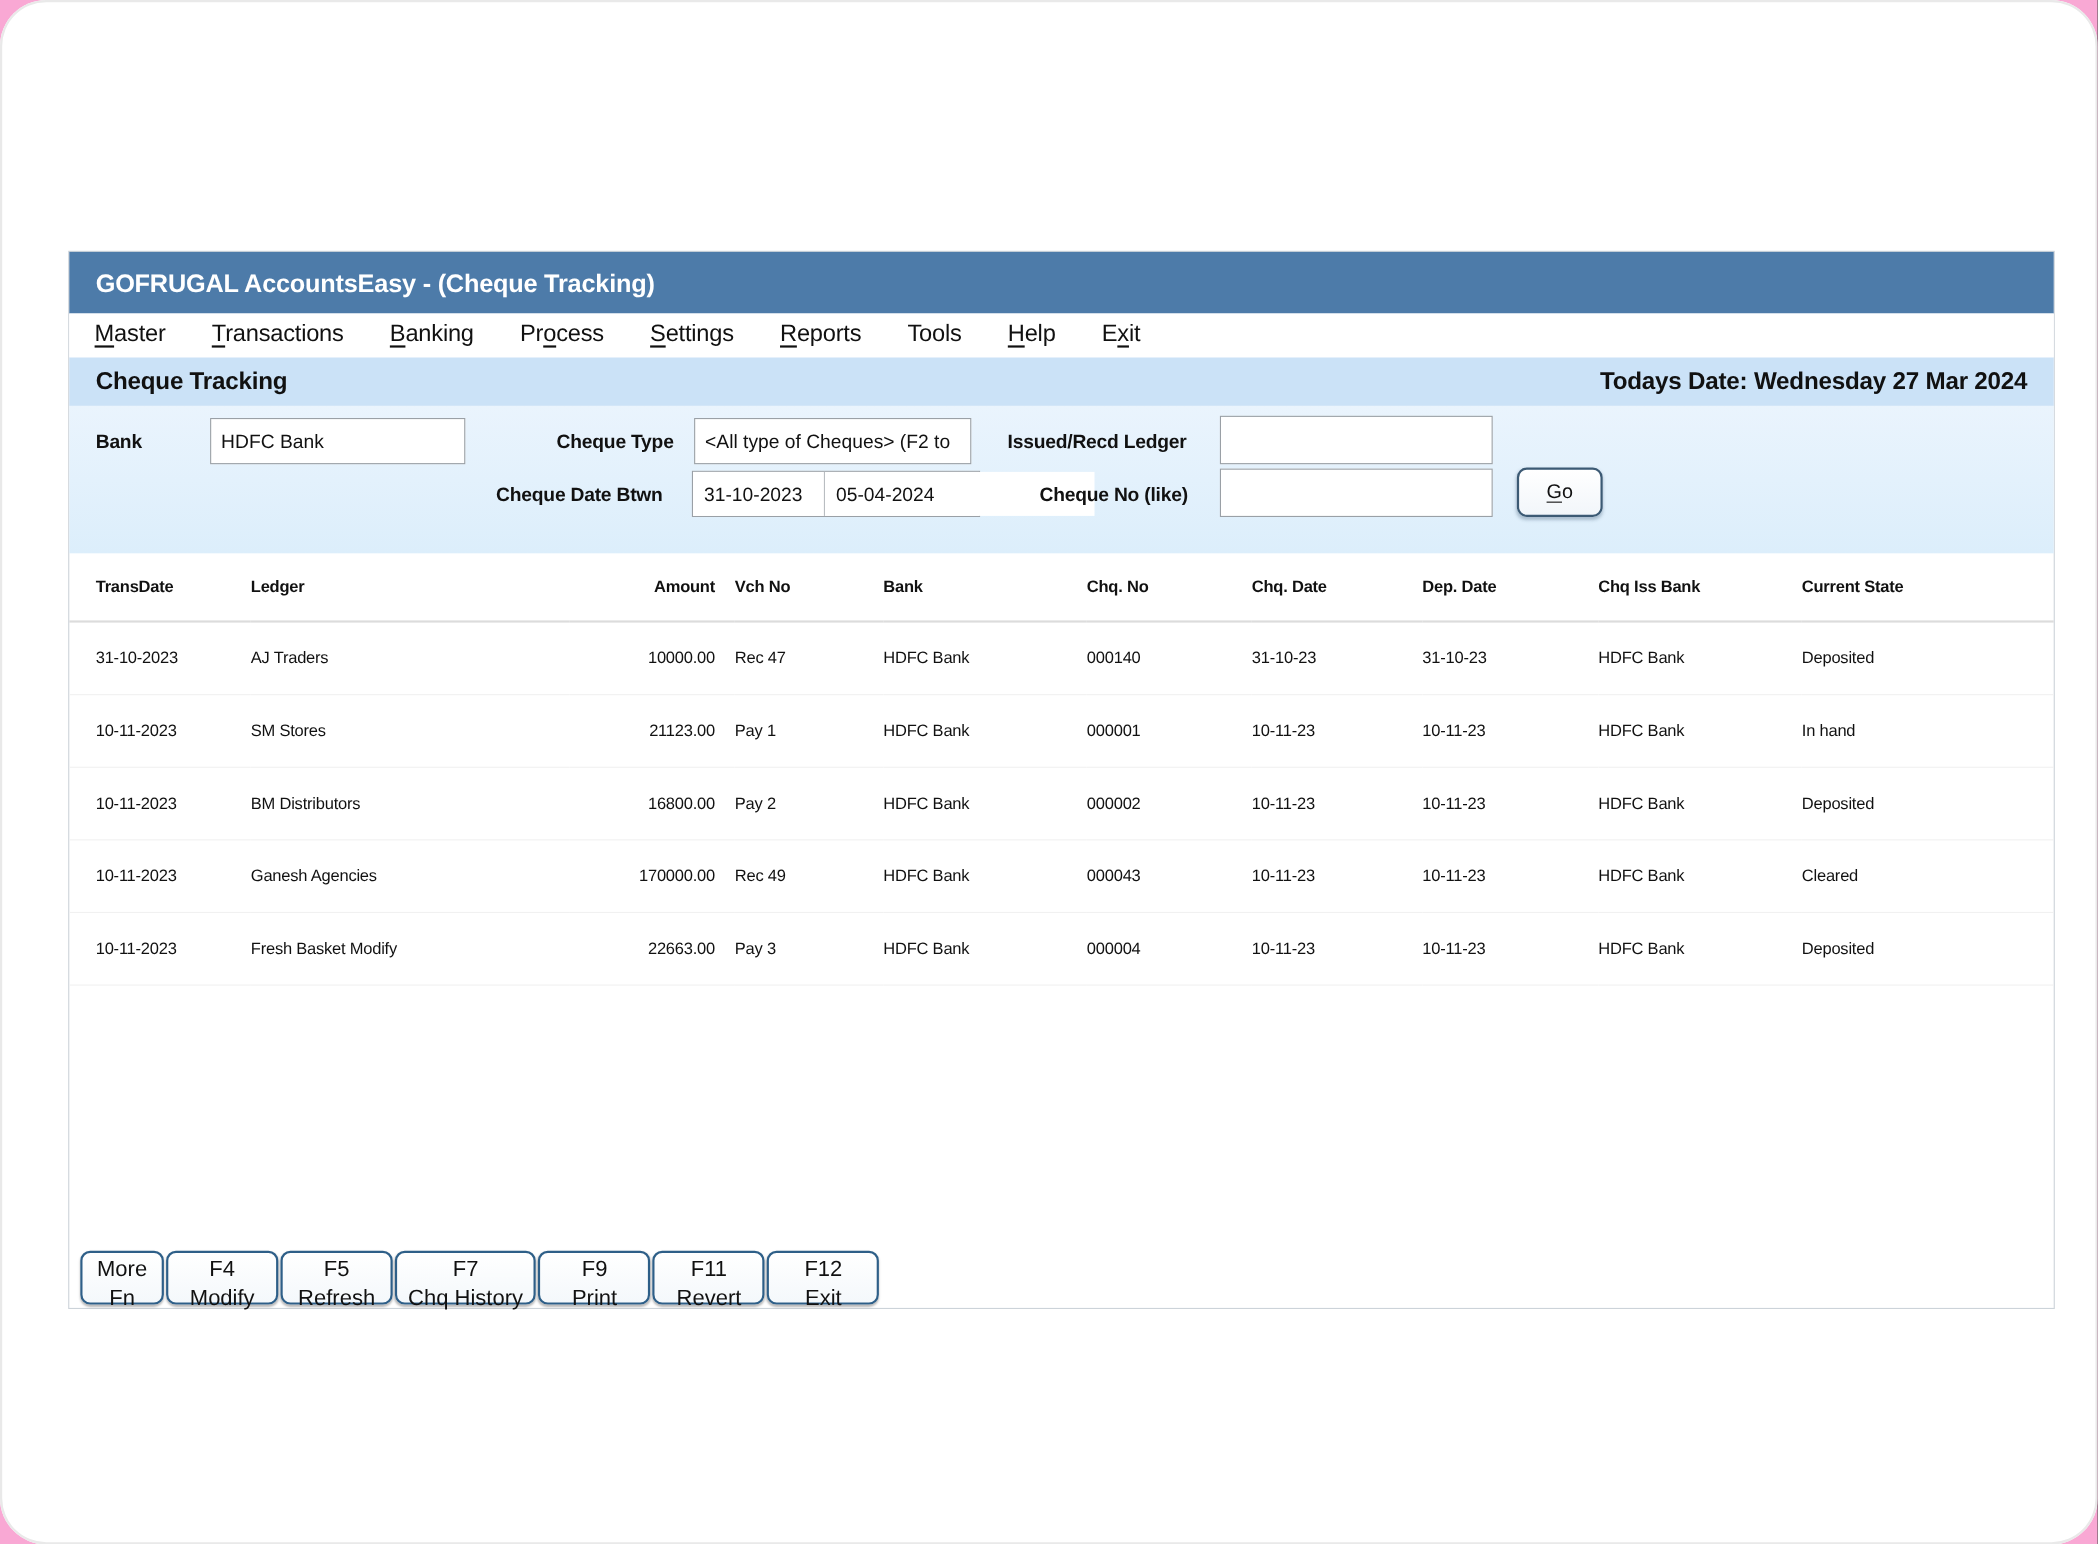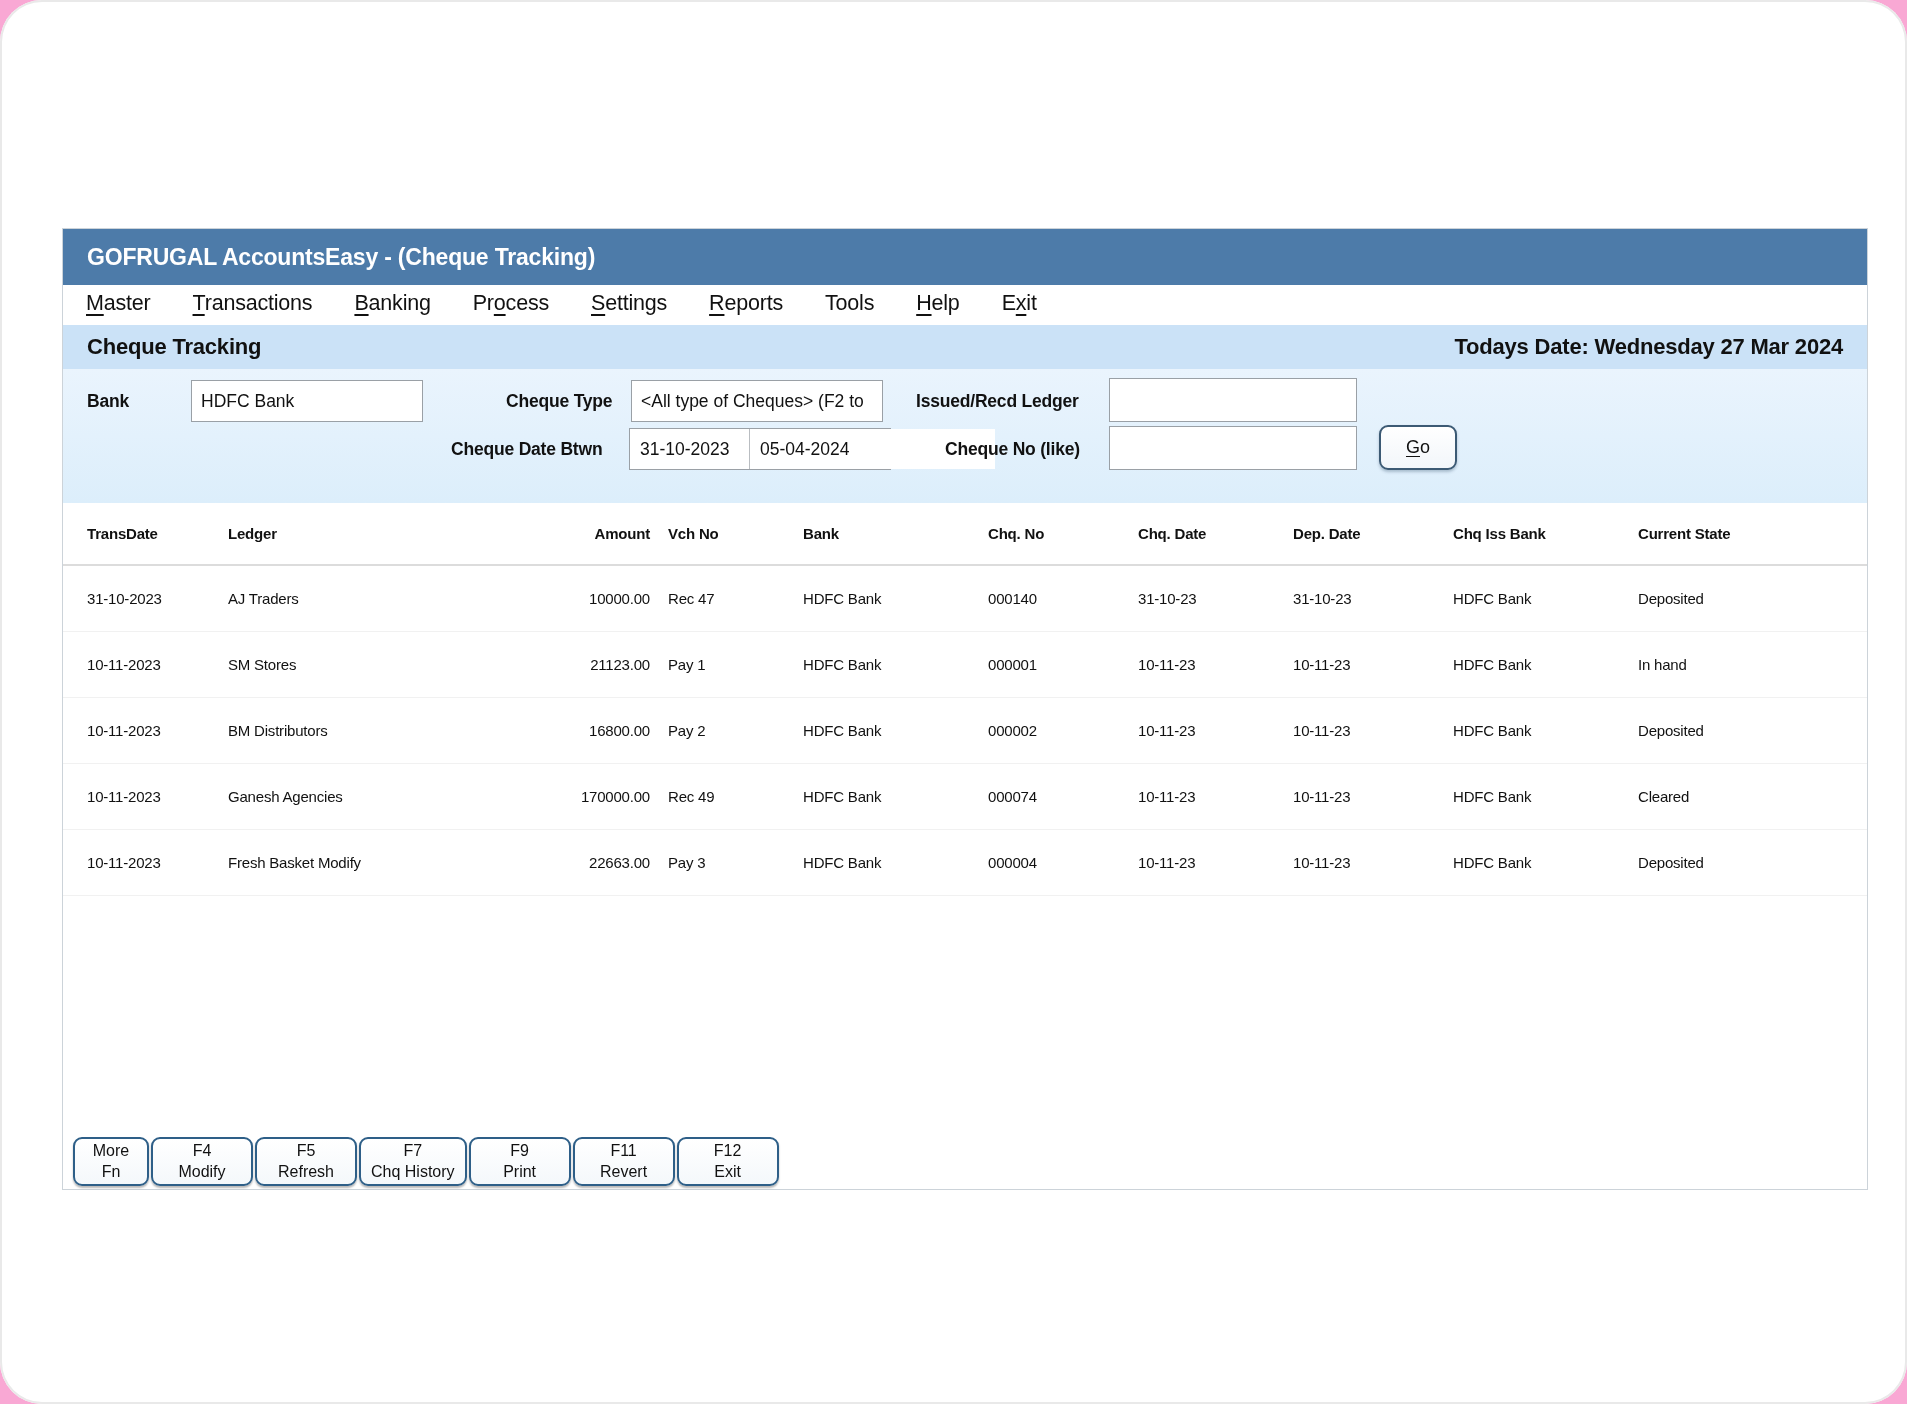--- a/index.html
+++ b/index.html
@@ -40,21 +40,21 @@
 
   table { width:100%; border-collapse:collapse; table-layout:fixed; font-size:15px; }
   thead th { height:62px; text-align:left; font-weight:700; border-bottom:2px solid #dcdcdc;
              vertical-align:middle; white-space:nowrap; }
   tbody td { height:66px; vertical-align:middle; border-bottom:1px solid #f1f1f1; white-space:nowrap; }
   th.first, td.first { padding-left:24px; }
   th.num, td.num { text-align:right; padding-right:18px; }
 
   .fnrow { position:absolute; left:10px; bottom:3px; display:flex; gap:2px; }
   .fnbtn { min-width:102px; height:49px; background:linear-gradient(180deg,#ffffff,#f4f8fb);
-           border:2px solid #2e5f88; border-radius:9px; font-family:inherit; font-size:16px;
+           border:2px solid #2e5f88; border-radius:9px; font-family:inherit; font-size:20px;
            line-height:1.3; color:#111; cursor:pointer; padding:2px 10px;
            box-shadow:0 2px 2px rgba(0,0,0,.28); }
   .fnbtn:first-child { min-width:76px; }
 </style>
 </head>
 <body>
 
 <div class="screen">
   <div class="card">
 
@@ -166,21 +166,21 @@
               <td>10-11-23</td>
               <td>HDFC Bank</td>
               <td>Deposited</td>
             </tr>
             <tr>
               <td class="first">10-11-2023</td>
               <td>Ganesh Agencies</td>
               <td class="num">170000.00</td>
               <td>Rec 49</td>
               <td>HDFC Bank</td>
-              <td>000074</td>
+              <td>000043</td>
               <td>10-11-23</td>
               <td>10-11-23</td>
               <td>HDFC Bank</td>
               <td>Cleared</td>
             </tr>
             <tr>
               <td class="first">10-11-2023</td>
               <td>Fresh Basket Modify</td>
               <td class="num">22663.00</td>
               <td>Pay 3</td>

